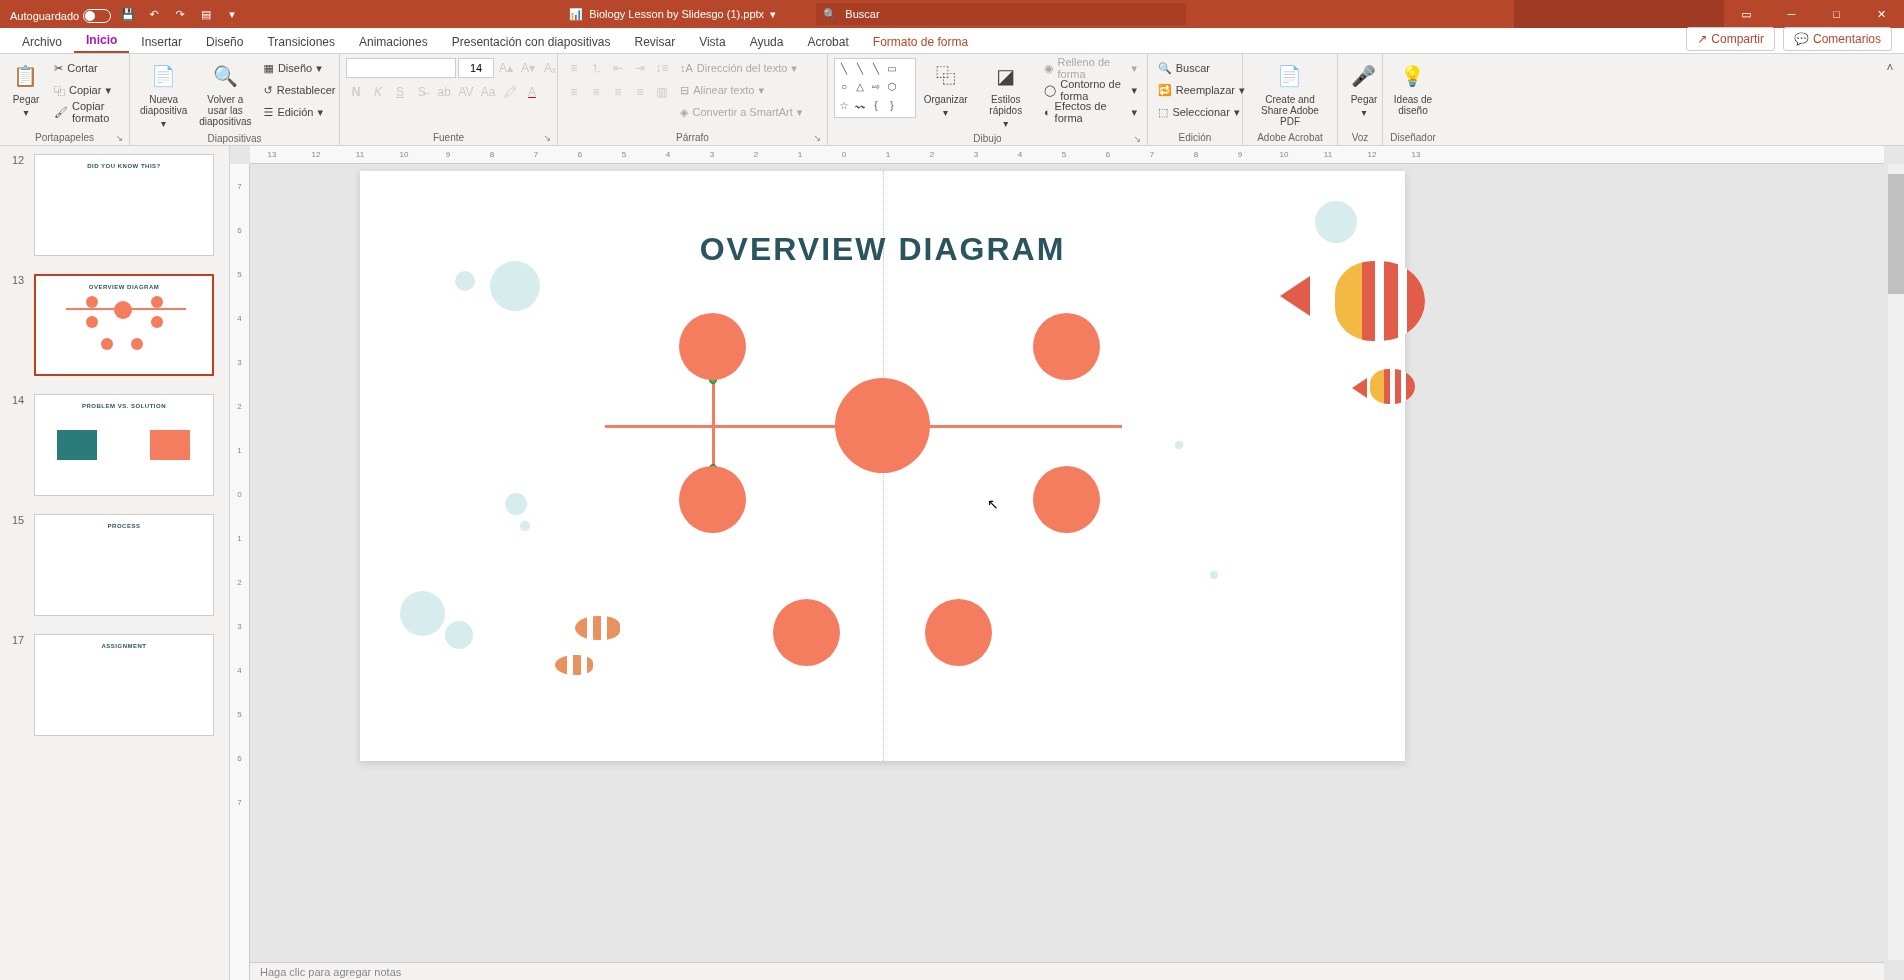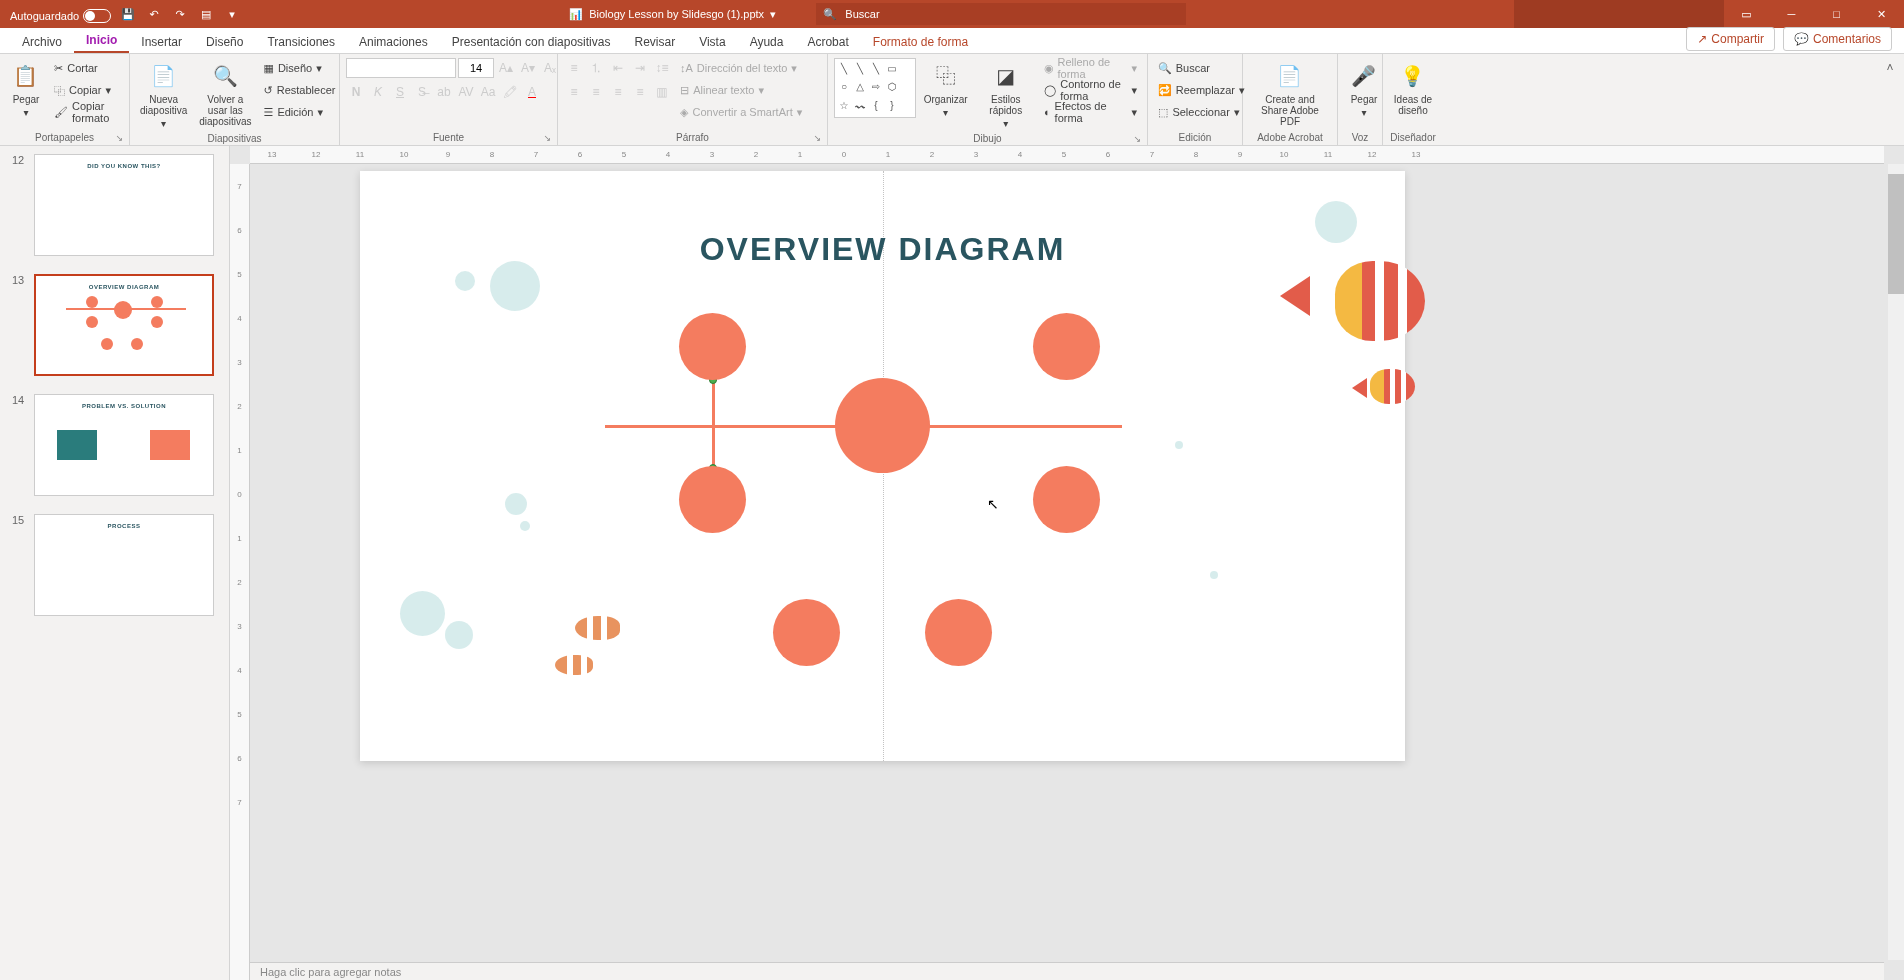--- a/index.html
+++ b/index.html
@@ -412,20 +412,26 @@
       <div class="slide-thumb">
         <div class="thumb-title">PROBLEM VS. SOLUTION</div>
         <div style="position:absolute;left:22px;top:35px;width:40px;height:30px;background:#2a7c7c"></div>
         <div style="position:absolute;left:115px;top:35px;width:40px;height:30px;background:#f47c5f"></div>
       </div>
     </div>
     <div class="slide-thumb-row">
       <div class="slide-num">15</div>
       <div class="slide-thumb">
           <div class="thumb-title">PROCESS</div>
+        </div>
+    </div>
+    <div class="slide-thumb-row">
+      <div class="slide-num">17</div>
+      <div class="slide-thumb">
+          <div class="thumb-title">ASSIGNMENT</div>
         </div>
     </div>
   </div>
 
   <div class="canvas-area">
     <div class="ruler-h">
         <span style="display: inline-block; width: 44px; text-align: center;">13</span>
         <span style="display: inline-block; width: 44px; text-align: center;">12</span>
         <span style="display: inline-block; width: 44px; text-align: center;">11</span>
         <span style="display: inline-block; width: 44px; text-align: center;">10</span>

